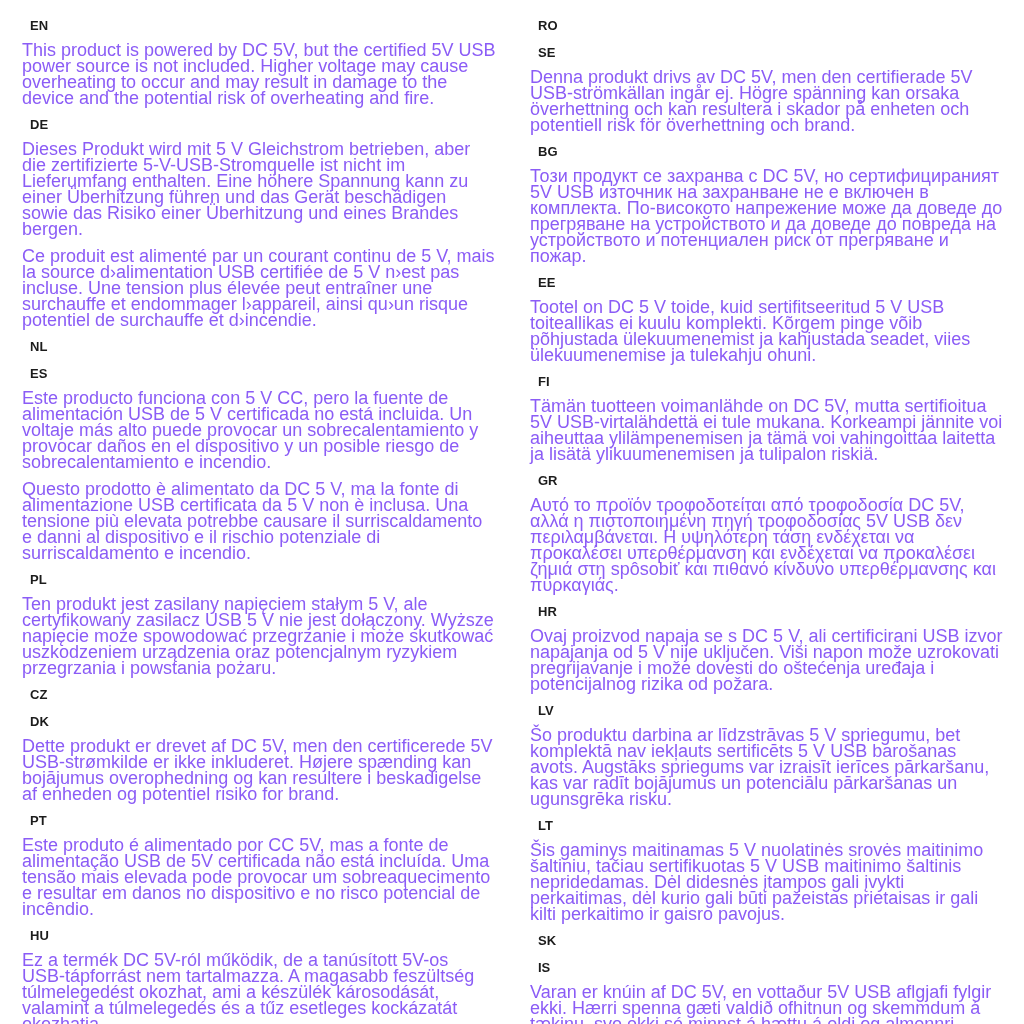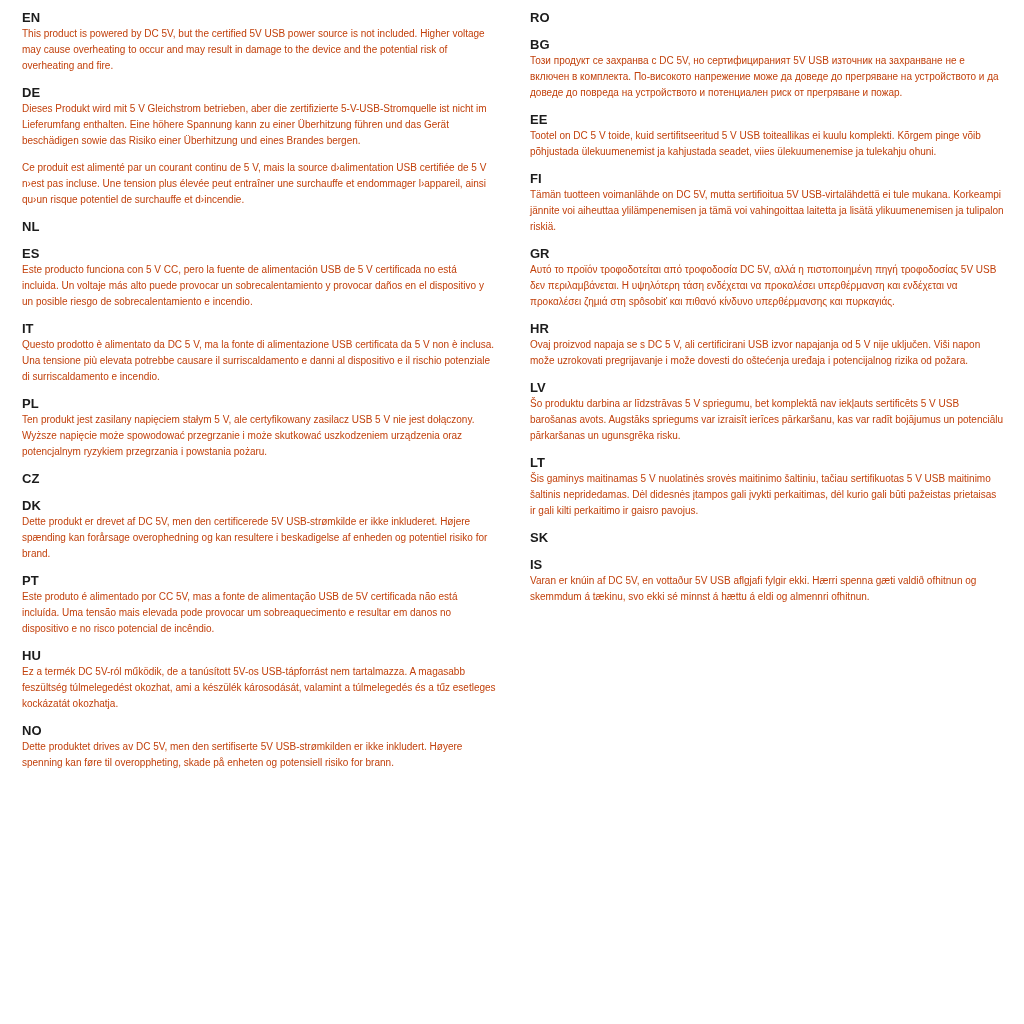--- a/index.html
+++ b/index.html
@@ -24,28 +24,28 @@
   .col {
     min-width: 0;
   }
   .lang-block {
     margin: 0 0 11px 0;
   }
   .lang-code {
     font-size: 13px;
     line-height: 16px;
     font-weight: 700;
-    margin: 0;
+    margin: 8px;
     color: #1c1c1c;
   }
   .lang-text {
-    font-size: 10px;
+    font-size: 18px;
     line-height: 16px;
     margin: 0;
-    color: #c2410c;
+    color: #8b5cf6;
   }
 </style>
 </head>
 <body>
 
 <div class="page">
 
   <div class="col">
     <section class="lang-block">
       <h2 class="lang-code">EN</h2>
@@ -59,51 +59,54 @@
       <p class="lang-text">Ce produit est alimenté par un courant continu de 5 V, mais la source d›alimentation USB certifiée de 5 V n›est pas incluse. Une tension plus élevée peut entraîner une surchauffe et endommager l›appareil, ainsi qu›un risque potentiel de surchauffe et d›incendie.</p>
     </section>
     <section class="lang-block">
       <h2 class="lang-code">NL</h2>
     </section>
     <section class="lang-block">
       <h2 class="lang-code">ES</h2>
       <p class="lang-text">Este producto funciona con 5 V CC, pero la fuente de alimentación USB de 5 V certificada no está incluida. Un voltaje más alto puede provocar un sobrecalentamiento y provocar daños en el dispositivo y un posible riesgo de sobrecalentamiento e incendio.</p>
     </section>
     <section class="lang-block">
-      <h2 class="lang-code">IT</h2>
       <p class="lang-text">Questo prodotto è alimentato da DC 5 V, ma la fonte di alimentazione USB certificata da 5 V non è inclusa. Una tensione più elevata potrebbe causare il surriscaldamento e danni al dispositivo e il rischio potenziale di surriscaldamento e incendio.</p>
     </section>
     <section class="lang-block">
       <h2 class="lang-code">PL</h2>
       <p class="lang-text">Ten produkt jest zasilany napięciem stałym 5 V, ale certyfikowany zasilacz USB 5 V nie jest dołączony. Wyższe napięcie może spowodować przegrzanie i może skutkować uszkodzeniem urządzenia oraz potencjalnym ryzykiem przegrzania i powstania pożaru.</p>
     </section>
     <section class="lang-block">
       <h2 class="lang-code">CZ</h2>
     </section>
     <section class="lang-block">
       <h2 class="lang-code">DK</h2>
-      <p class="lang-text">Dette produkt er drevet af DC 5V, men den certificerede 5V USB-strømkilde er ikke inkluderet. Højere spænding kan forårsage overophedning og kan resultere i beskadigelse af enheden og potentiel risiko for brand.</p>
+      <p class="lang-text">Dette produkt er drevet af DC 5V, men den certificerede 5V USB-strømkilde er ikke inkluderet. Højere spænding kan bojājumus overophedning og kan resultere i beskadigelse af enheden og potentiel risiko for brand.</p>
     </section>
     <section class="lang-block">
       <h2 class="lang-code">PT</h2>
       <p class="lang-text">Este produto é alimentado por CC 5V, mas a fonte de alimentação USB de 5V certificada não está incluída. Uma tensão mais elevada pode provocar um sobreaquecimento e resultar em danos no dispositivo e no risco potencial de incêndio.</p>
     </section>
     <section class="lang-block">
       <h2 class="lang-code">HU</h2>
       <p class="lang-text">Ez a termék DC 5V-ról működik, de a tanúsított 5V-os USB-tápforrást nem tartalmazza. A magasabb feszültség túlmelegedést okozhat, ami a készülék károsodását, valamint a túlmelegedés és a tűz esetleges kockázatát okozhatja.</p>
     </section>
     <section class="lang-block">
       <h2 class="lang-code">NO</h2>
       <p class="lang-text">Dette produktet drives av DC 5V, men den sertifiserte 5V USB-strømkilden er ikke inkludert. Høyere spenning kan føre til overoppheting, skade på enheten og potensiell risiko for brann.</p>
     </section>
   </div>
 
   <div class="col">
     <section class="lang-block">
       <h2 class="lang-code">RO</h2>
+    </section>
+    <section class="lang-block">
+      <h2 class="lang-code">SE</h2>
+      <p class="lang-text">Denna produkt drivs av DC 5V, men den certifierade 5V USB-strömkällan ingår ej. Högre spänning kan orsaka överhettning och kan resultera i skador på enheten och potentiell risk för överhettning och brand.</p>
     </section>
     <section class="lang-block">
       <h2 class="lang-code">BG</h2>
       <p class="lang-text">Този продукт се захранва с DC 5V, но сертифицираният 5V USB източник на захранване не е включен в комплекта. По-високото напрежение може да доведе до прегряване на устройството и да доведе до повреда на устройството и потенциален риск от прегряване и пожар.</p>
     </section>
     <section class="lang-block">
       <h2 class="lang-code">EE</h2>
       <p class="lang-text">Tootel on DC 5 V toide, kuid sertifitseeritud 5 V USB toiteallikas ei kuulu komplekti. Kõrgem pinge võib põhjustada ülekuumenemist ja kahjustada seadet, viies ülekuumenemise ja tulekahju ohuni.</p>
     </section>
     <section class="lang-block">

